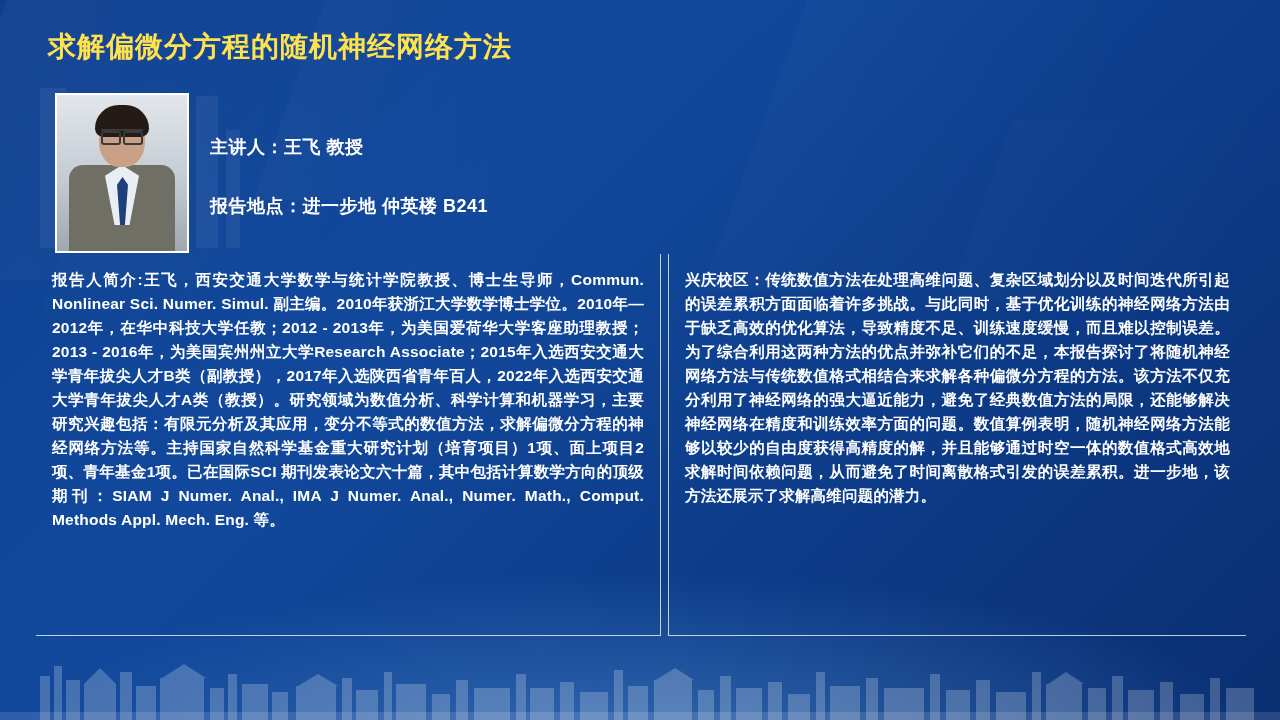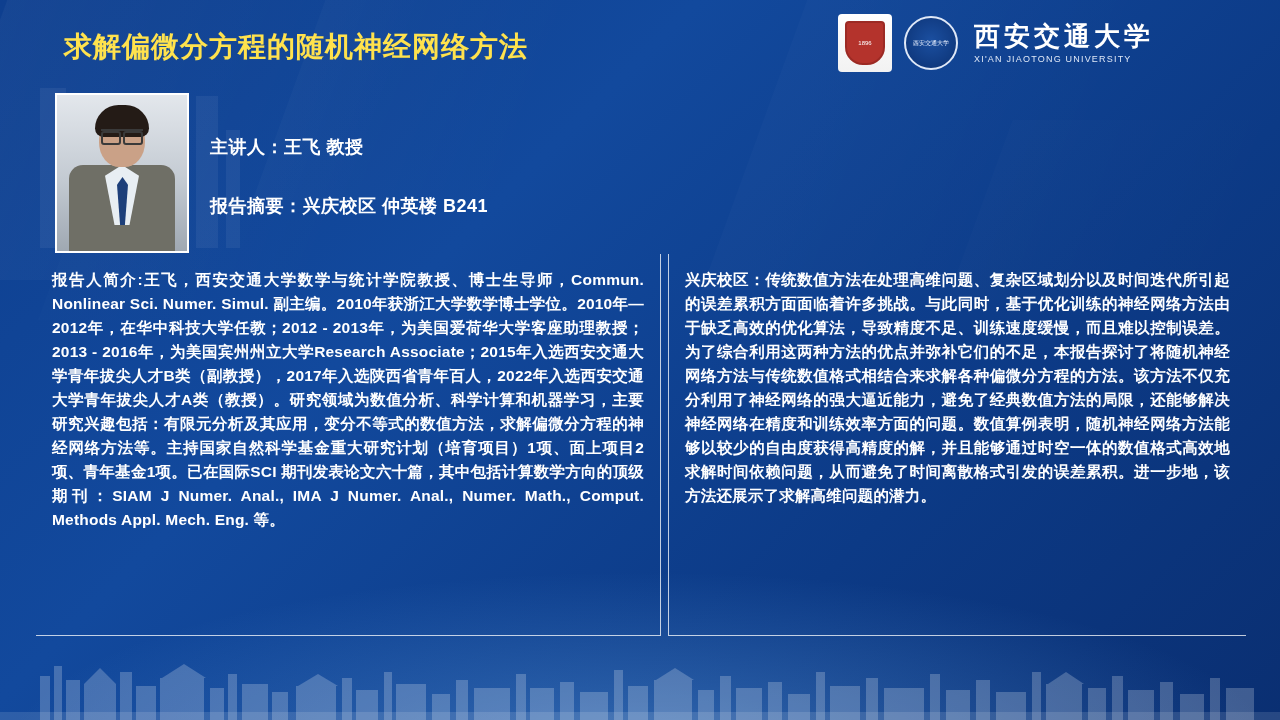--- a/index.html
+++ b/index.html
@@ -32,22 +32,22 @@
   
   .ghost-building {
     position: absolute;
     background: rgba(255,255,255,0.06);
     pointer-events: none;
   }
 
   
   .header {
     position: absolute;
-    left: 16px; top: 0;
-    width: 1168px; height: 86px;
+    left: 0; top: 0;
+    width: 1168px; height: 86px; padding-left: 31px;
   }
   .title {
     position: absolute;
     left: 48px; top: 28px;
     font-size: 28px;
     font-weight: bold;
     color: #ffe24d;
     letter-spacing: 1px;
     white-space: nowrap;
   }
@@ -233,49 +233,35 @@
   <div class="streak s5"></div>
 
   <div class="ghost-building" style="left:40px; top:88px; width:26px; height:160px;"></div>
   <div class="ghost-building" style="left:74px; top:110px; width:18px; height:138px;"></div>
   <div class="ghost-building" style="left:196px; top:96px; width:22px; height:152px;"></div>
   <div class="ghost-building" style="left:226px; top:130px; width:14px; height:118px;"></div>
 
   <div class="header">
     <div class="title">求解偏微分方程的随机神经网络方法</div>
 
-    <div class="logos">
-      <div class="crest">
-        <div class="shield">
-          <span>1896</span>
-        </div>
-      </div>
-      <div class="crest2">
-        <span>西安交通大学</span>
-      </div>
-      <div class="uni-name">
-        <div class="uni-cn">西安交通大学</div>
-        <div class="uni-en">XI'AN JIAOTONG UNIVERSITY</div>
-      </div>
-    </div>
   </div>
 
   <div class="photo">
     <div class="bg"></div>
     <div class="body"></div>
     <div class="shirt"></div>
     <div class="tie"></div>
     <div class="head"></div>
     <div class="hair"></div>
     <div class="glasses"></div>
   </div>
 
   <div class="info">
     <div class="info-line">主讲人：王飞 教授</div>
-    <div class="info-line">报告摘要：兴庆校区 仲英楼 B241</div>
+    <div class="info-line">报告地点：进一步地 仲英楼 B241</div>
   </div>
 
   <div class="panel panel-left">
     <span>报告人简介:</span><span>王飞，西安交通大学数学与统计学院教授、博士生导师，Commun. Nonlinear Sci. Numer. Simul. 副主编。2010年获浙江大学数学博士学位。2010年—2012年，在华中科技大学任教；2012 - 2013年，为美国爱荷华大学客座助理教授；2013 - 2016年，为美国宾州州立大学Research Associate；2015年入选西安交通大学青年拔尖人才B类（副教授），2017年入选陕西省青年百人，2022年入选西安交通大学青年拔尖人才A类（教授）。研究领域为数值分析、科学计算和机器学习，主要研究兴趣包括：有限元分析及其应用，变分不等式的数值方法，求解偏微分方程的神经网络方法等。主持国家自然科学基金重大研究计划（培育项目）1项、面上项目2项、青年基金1项。已在国际SCI 期刊发表论文六十篇，其中包括计算数学方向的顶级期刊：SIAM J Numer. Anal., IMA J Numer. Anal., Numer. Math., Comput. Methods Appl. Mech. Eng. 等。</span>
   </div>
 
   <div class="panel panel-right">
     <span>兴庆校区：</span><span>传统数值方法在处理高维问题、复杂区域划分以及时间迭代所引起的误差累积方面面临着许多挑战。与此同时，基于优化训练的神经网络方法由于缺乏高效的优化算法，导致精度不足、训练速度缓慢，而且难以控制误差。为了综合利用这两种方法的优点并弥补它们的不足，本报告探讨了将随机神经网络方法与传统数值格式相结合来求解各种偏微分方程的方法。该方法不仅充分利用了神经网络的强大逼近能力，避免了经典数值方法的局限，还能够解决神经网络在精度和训练效率方面的问题。数值算例表明，随机神经网络方法能够以较少的自由度获得高精度的解，并且能够通过时空一体的数值格式高效地求解时间依赖问题，从而避免了时间离散格式引发的误差累积。进一步地，该方法还展示了求解高维问题的潜力。</span>
   </div>
 

